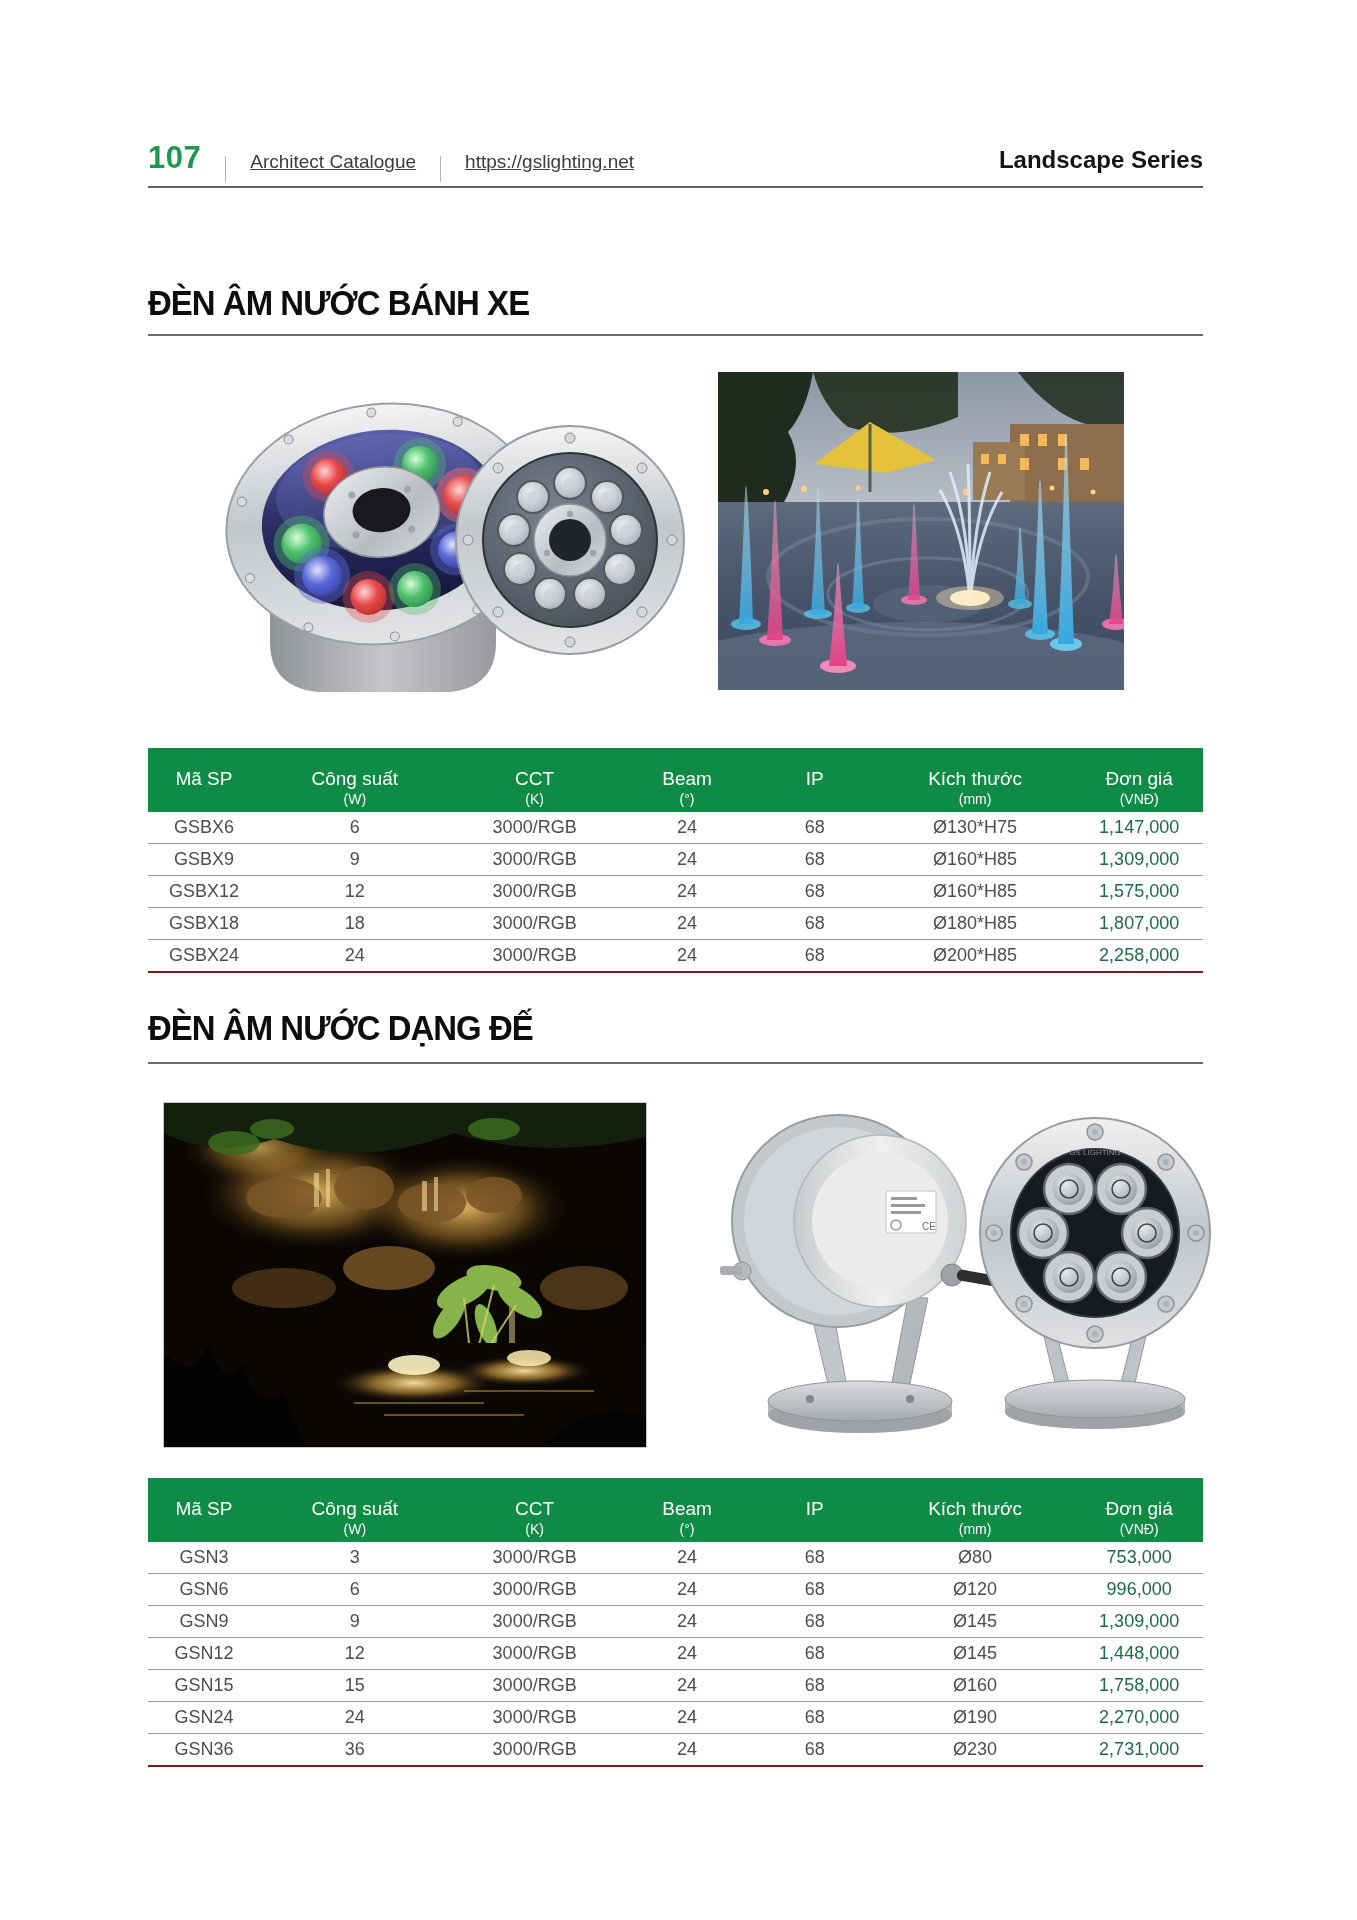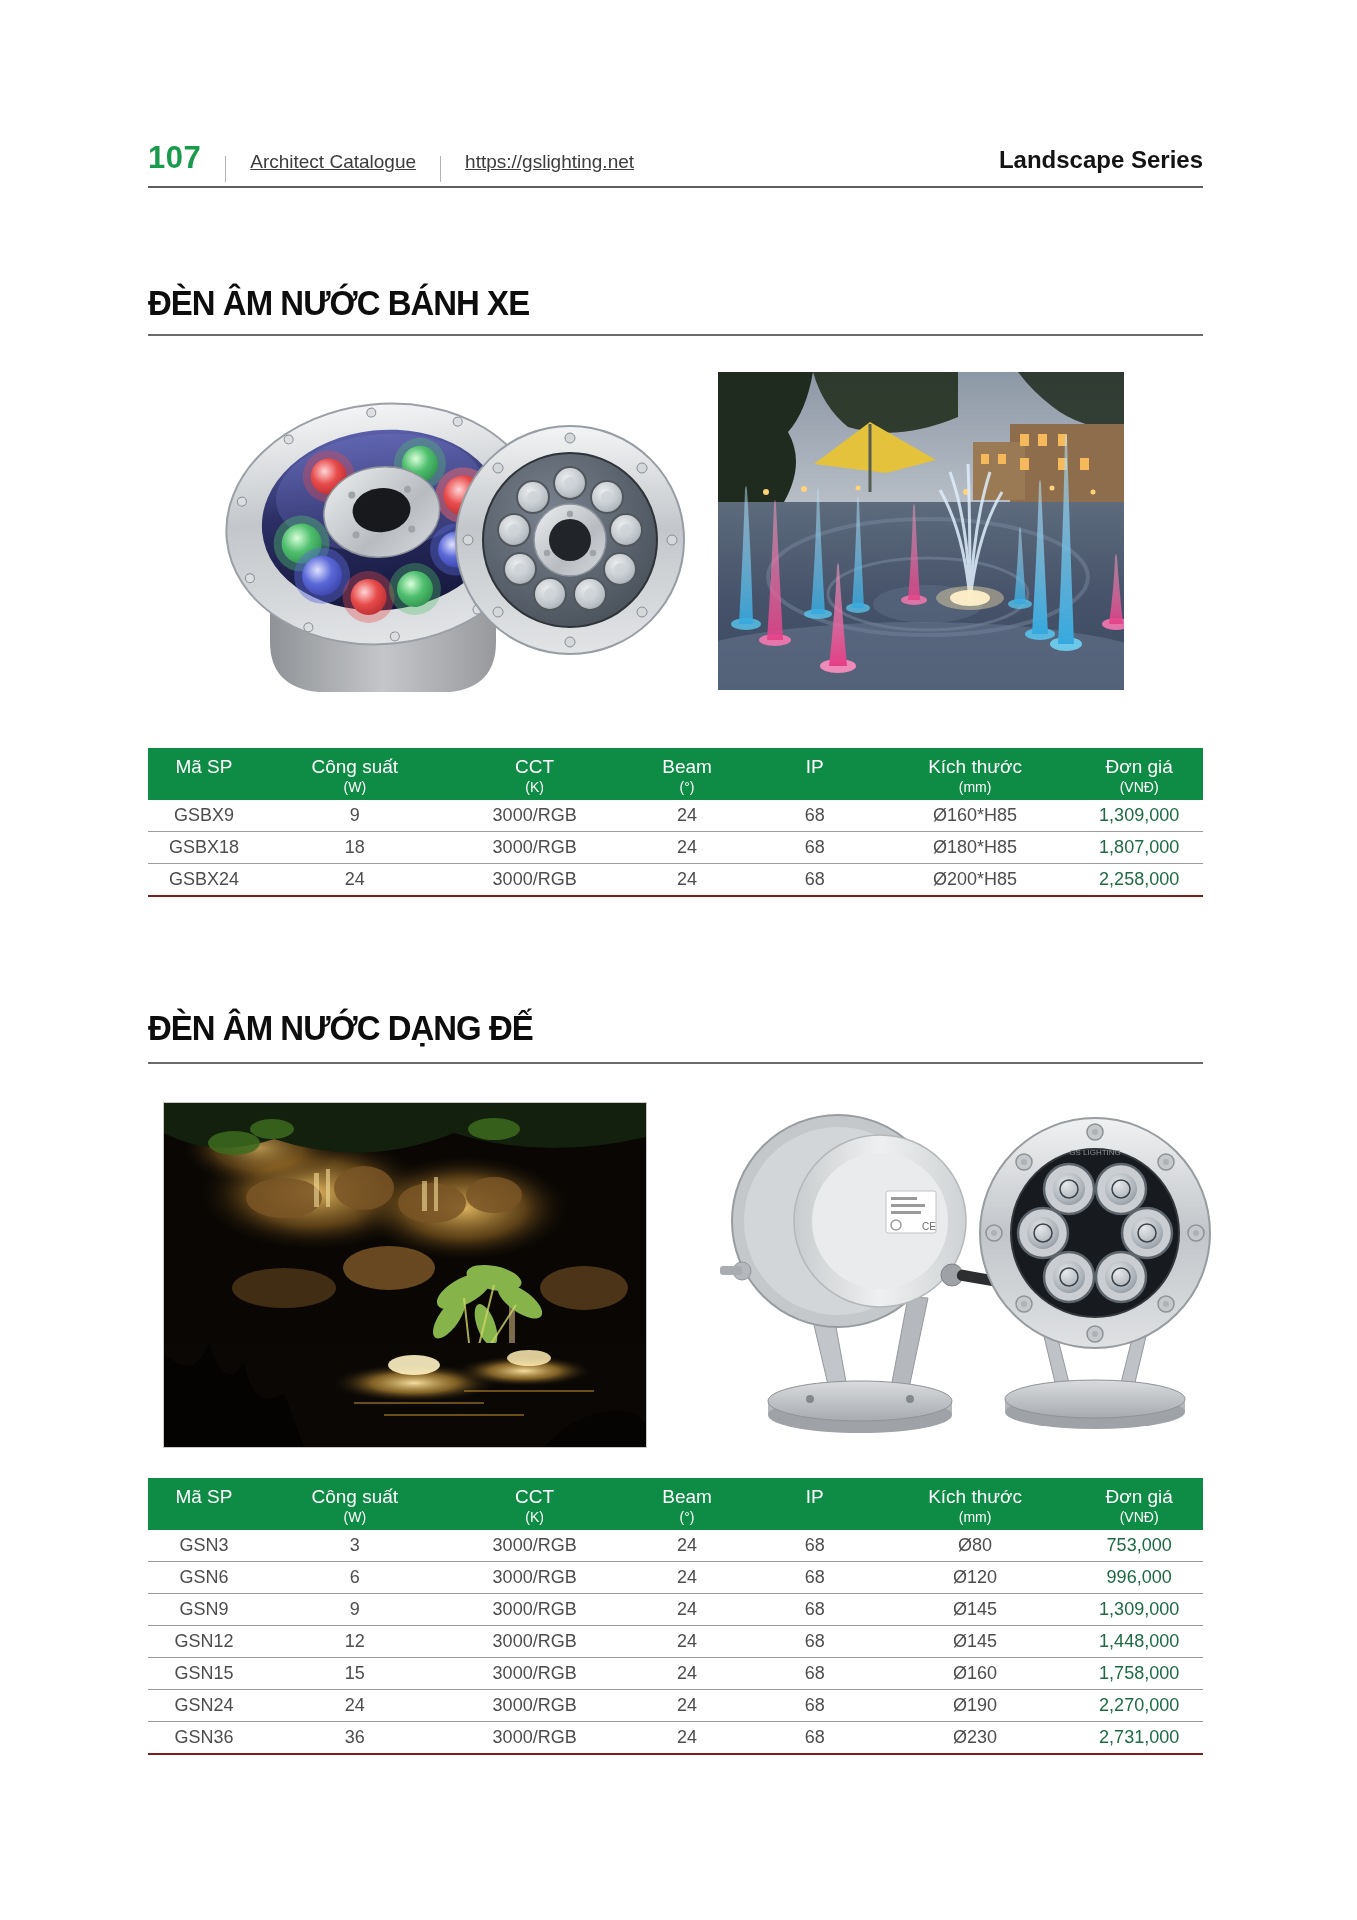--- a/index.html
+++ b/index.html
@@ -24,21 +24,21 @@
   }
   .rule{position:absolute;left:148px;width:1055px;height:0;border-top:2px solid #6b6b6b;}
   
   .figure{position:absolute;}
   .figure svg{display:block;width:100%;height:100%;}
   .framed{border:1px solid #c8c8c8;}
   
   .spec-table{position:absolute;left:148px;width:1055px;border-collapse:collapse;table-layout:fixed;}
   .spec-table thead th{
     background:#0e8c45;color:#ffffff;font-weight:normal;vertical-align:top;
-    padding:8px 0 5px;font-size:19px;line-height:21px;
+    padding:20px 0 5px;font-size:19px;line-height:21px;
   }
   .spec-table .h-unit{font-size:14px;line-height:16px;height:16px;margin-top:2px;font-weight:normal;}
   .spec-table tbody td{
     height:31px;text-align:center;font-size:18px;color:#4d4d4d;
     border-bottom:1px solid #9c9c9c;padding:0;white-space:nowrap;
   }
   .spec-table tbody tr:last-child td{border-bottom:2px solid #7f1d1d;}
   .spec-table td.price{color:#1d6a44;}
 </style>
 </head>
@@ -329,27 +329,45 @@
             <div class="h-unit">(mm)</div>
           </th>
           <th>
             <div class="h-label">Đơn giá</div>
             <div class="h-unit">(VNĐ)</div>
           </th>
         </tr>
       </thead>
       <tbody>
         <tr>
+          <td>GSBX6</td>
+          <td>6</td>
+          <td>3000/RGB</td>
+          <td>24</td>
+          <td>68</td>
+          <td>Ø130*H75</td>
+          <td class="price">1,147,000</td>
+        </tr>
+        <tr>
           <td>GSBX9</td>
           <td>9</td>
           <td>3000/RGB</td>
           <td>24</td>
           <td>68</td>
           <td>Ø160*H85</td>
           <td class="price">1,309,000</td>
+        </tr>
+        <tr>
+          <td>GSBX12</td>
+          <td>12</td>
+          <td>3000/RGB</td>
+          <td>24</td>
+          <td>68</td>
+          <td>Ø160*H85</td>
+          <td class="price">1,575,000</td>
         </tr>
         <tr>
           <td>GSBX18</td>
           <td>18</td>
           <td>3000/RGB</td>
           <td>24</td>
           <td>68</td>
           <td>Ø180*H85</td>
           <td class="price">1,807,000</td>
         </tr>

